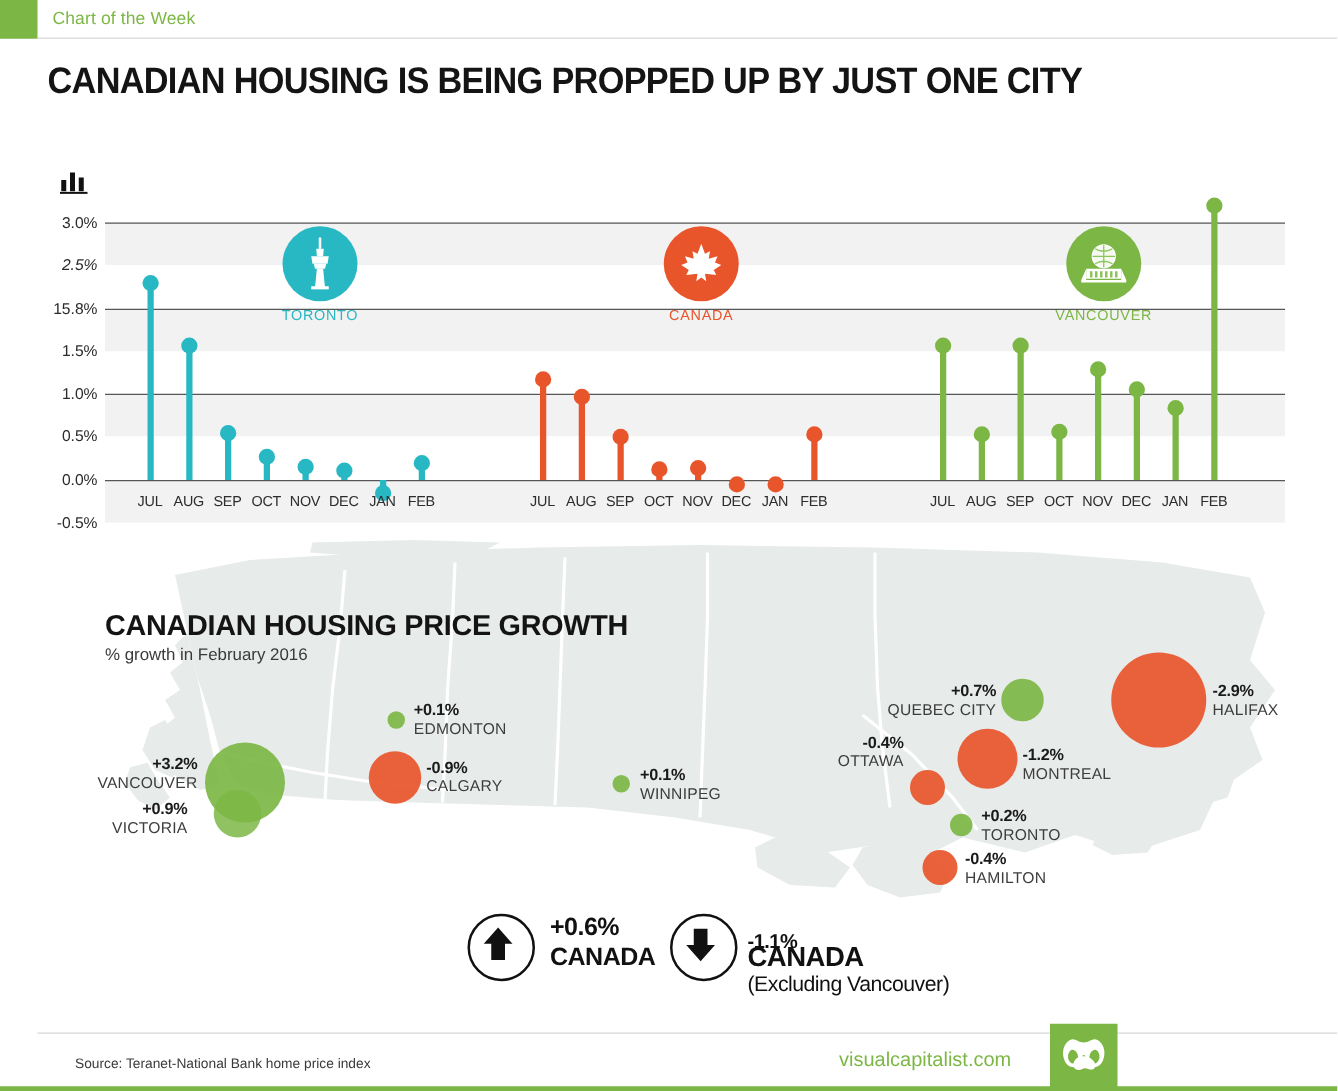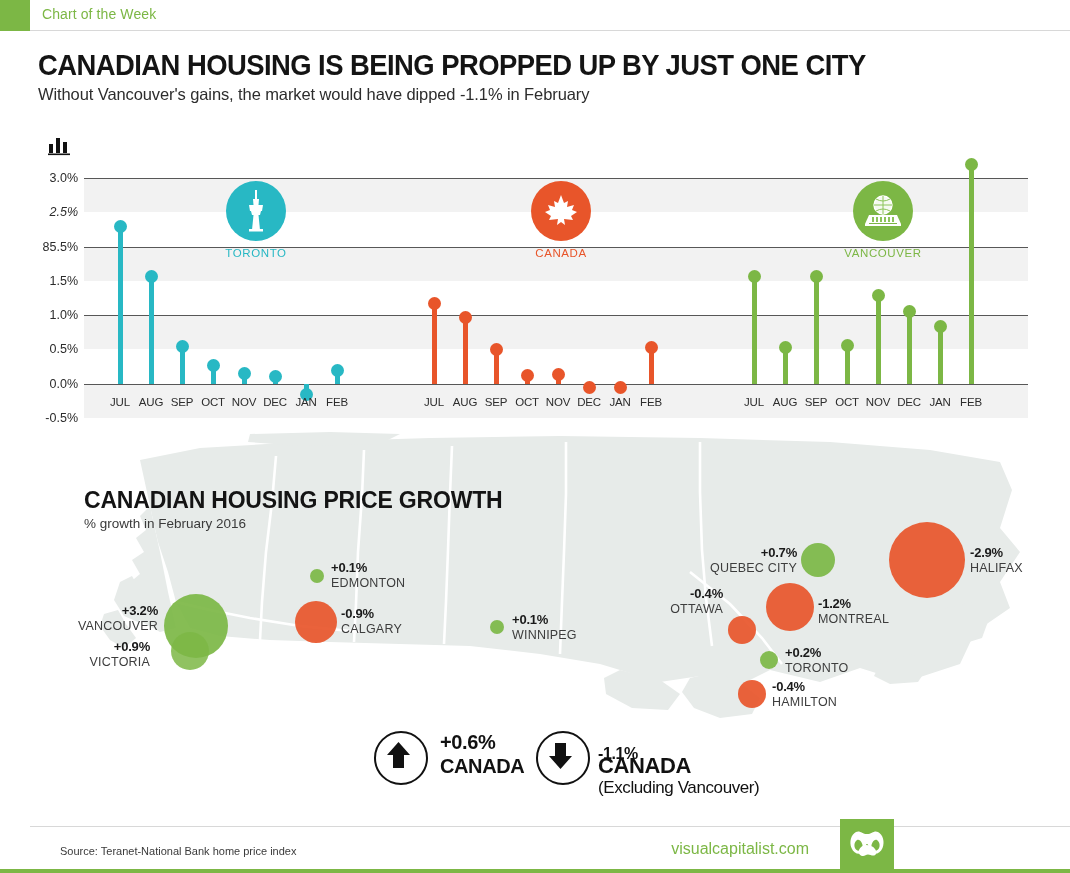--- a/index.html
+++ b/index.html
@@ -70,35 +70,34 @@
 </style>
 </head>
 <body>
 
 <div class="stage">
 
   <div class="cotw-bar"></div>
   <div class="cotw-label">Chart of the Week</div>
   <div class="hdr-rule"></div>
   <div class="headline">CANADIAN HOUSING IS BEING PROPPED UP BY JUST ONE CITY</div>
-  <div class="subhead">Without Vancouver's gains, the market would have dipped -1.1% in February</div>
 
   <div class="ct-icon">
     <svg width="26" height="20" viewBox="0 0 26 20">
       <rect x="1" y="8" width="4" height="9" fill="#111"></rect>
       <rect x="8" y="2" width="4" height="15" fill="#111"></rect>
       <rect x="15" y="6" width="4" height="11" fill="#111"></rect>
       <rect x="0" y="17.5" width="22" height="1.6" fill="#111"></rect>
     </svg>
   </div>
 
   <div class="yaxis" id="yaxis">
       <div class="ylab" style="top: 0px;">3.0%</div>
       <div class="ylab" style="top: 34.2857px; font-style: italic;">2.5%</div>
-      <div class="ylab" style="top: 68.5714px;">85.5%</div>
+      <div class="ylab" style="top: 68.5714px;">15.8%</div>
       <div class="ylab" style="top: 102.857px;">1.5%</div>
       <div class="ylab" style="top: 137.143px;">1.0%</div>
       <div class="ylab" style="top: 171.429px;">0.5%</div>
       <div class="ylab" style="top: 205.714px;">0.0%</div>
       <div class="ylab" style="top: 240px;">-0.5%</div>
     </div>
 
   <div class="chart" id="chart">
       <div class="band" style="top: 0px; height: 34.2857px;"></div>
       <div class="band" style="top: 68.5714px; height: 34.2857px;"></div>

